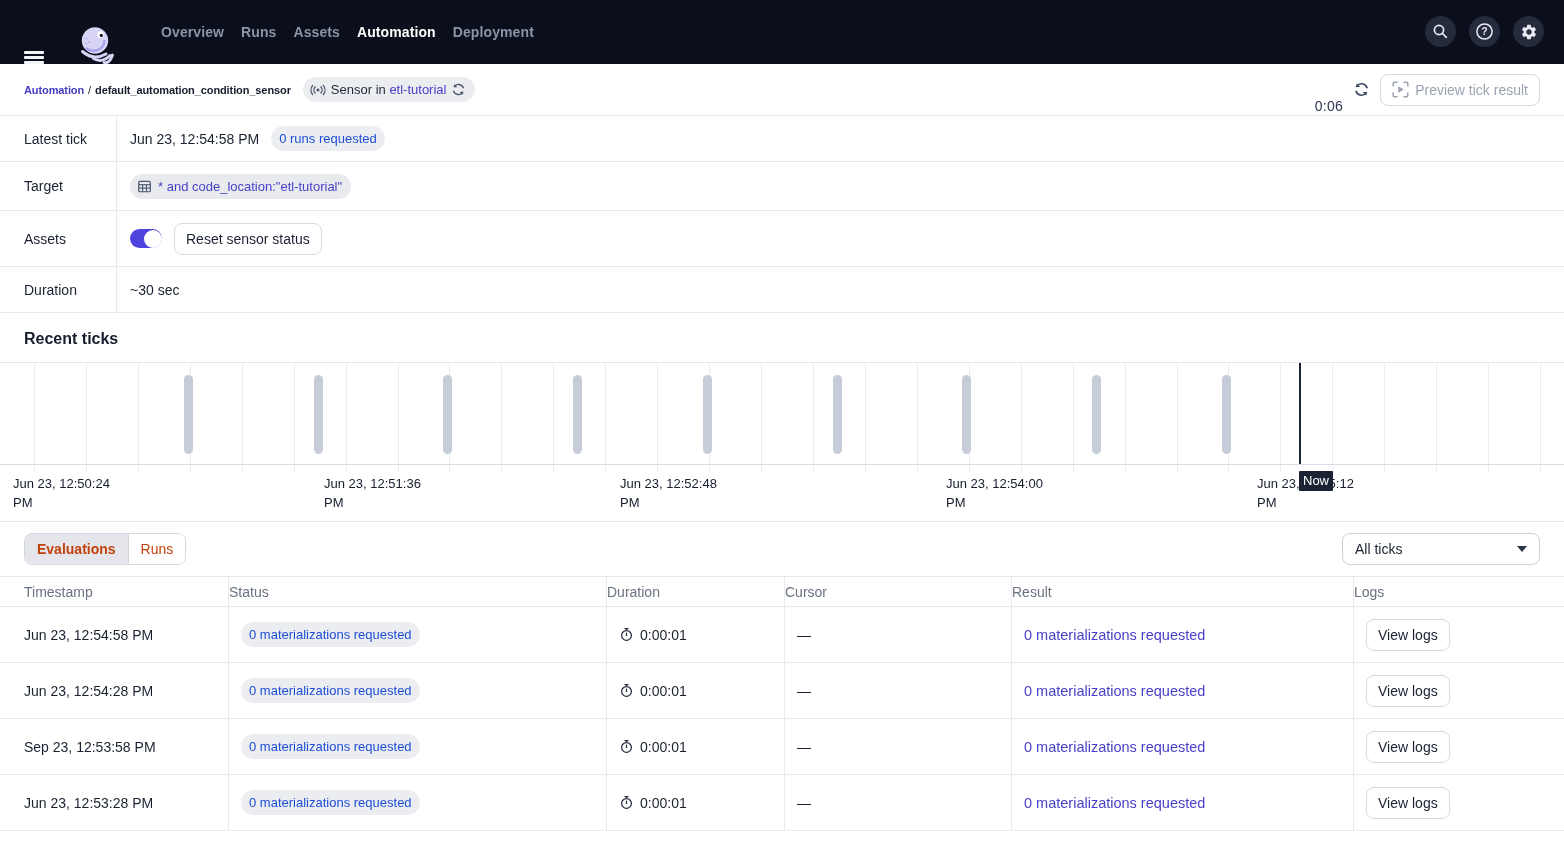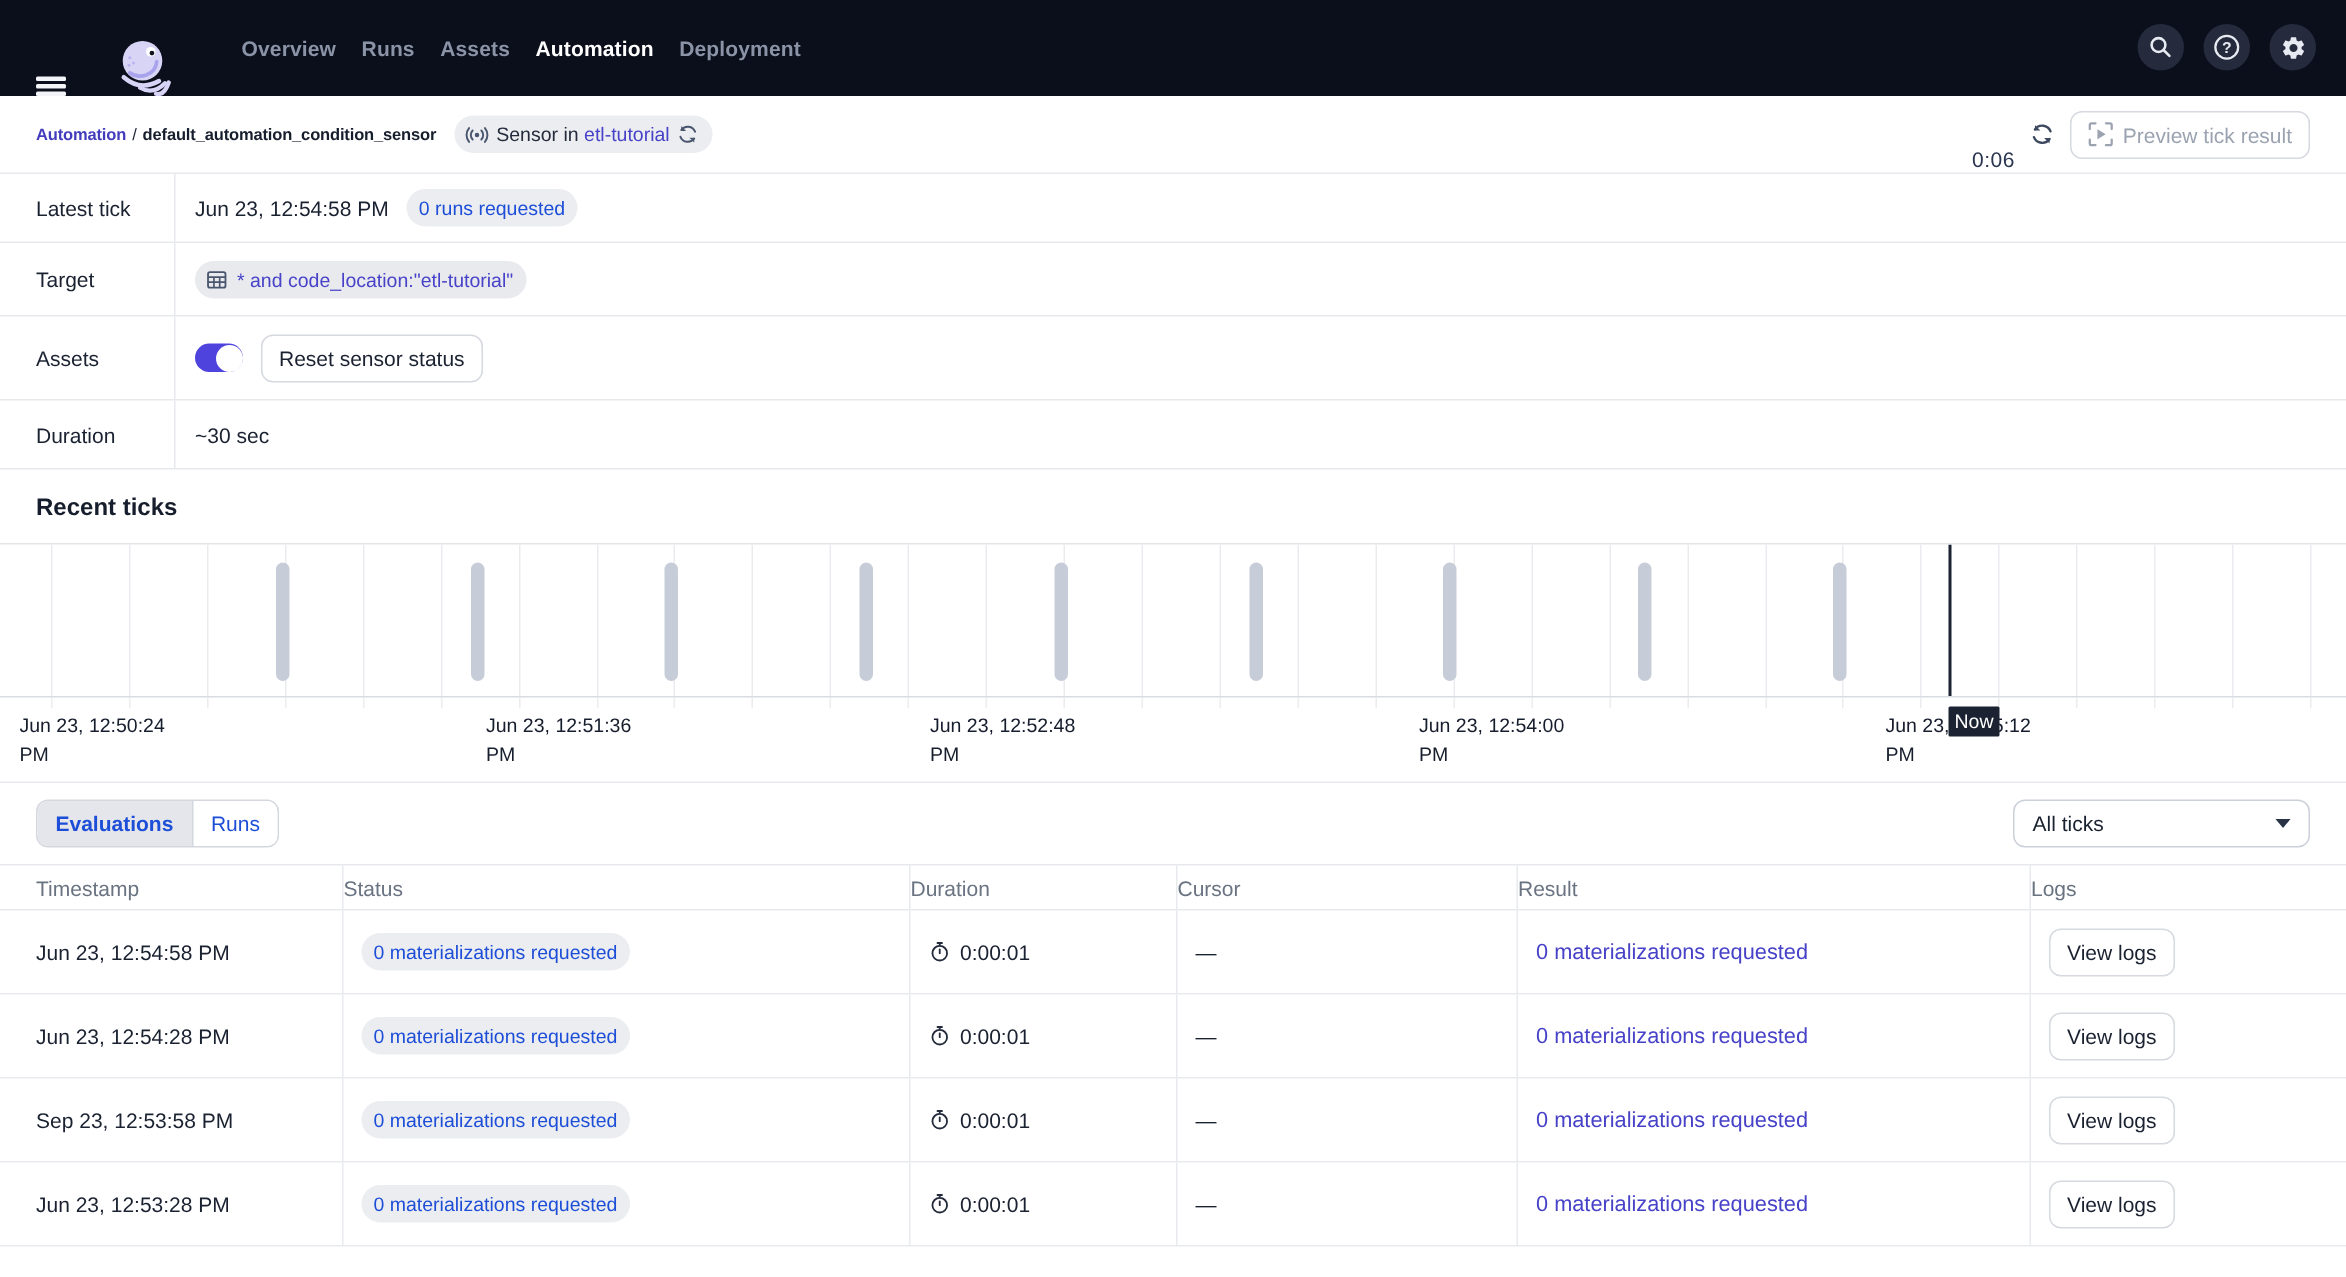--- a/index.html
+++ b/index.html
@@ -63,21 +63,21 @@
   .tickbar { position:absolute; top:12px; width:9px; height:79px; border-radius:4.5px; background:#C7CDD8; }
   .axis { position:relative; height:57px; border-bottom:1px solid #E7E9ED; }
   .axislabel { position:absolute; top:9px; width:110px; font-size:13px; line-height:19px; color:#161D2C; }
   .nowline { position:absolute; top:0; width:2px; background:#1B2232; z-index:3; }
   .nowbadge { position:absolute; background:#1B2232; color:#FFFFFF; font-size:13px;
     height:20px; line-height:20px; padding:0 4px; z-index:4; border-radius:1px; }
 
   
   .tabsrow { height:54px; position:relative; padding:11px 24px 0; }
   .segmented { display:inline-flex; border:1px solid #D4D7DE; border-radius:8px; overflow:hidden; height:32px; }
-  .segment { padding:0 12px; line-height:30px; font-size:14px; color:#1d4ed8; background:#fff; cursor:pointer; }
+  .segment { padding:0 12px; line-height:30px; font-size:14px; color:#c2410c; background:#fff; cursor:pointer; }
   .segment.active { background:#E4E6EB; font-weight:600; }
   .segment + .segment { border-left:1px solid #D4D7DE; }
   .select { position:absolute; right:24px; top:11px; width:198px; height:32px; border:1px solid #CBD0D9;
     border-radius:8px; display:flex; align-items:center; padding:0 12px; font-size:14px; color:#1A2130;
     cursor:pointer; background:#fff; }
   .select .caret { position:absolute; right:12px; width:0; height:0; border-left:5px solid transparent;
     border-right:5px solid transparent; border-top:6px solid #2A3346; }
 
   
   .evals { border-top:1px solid #E7E9ED; }

